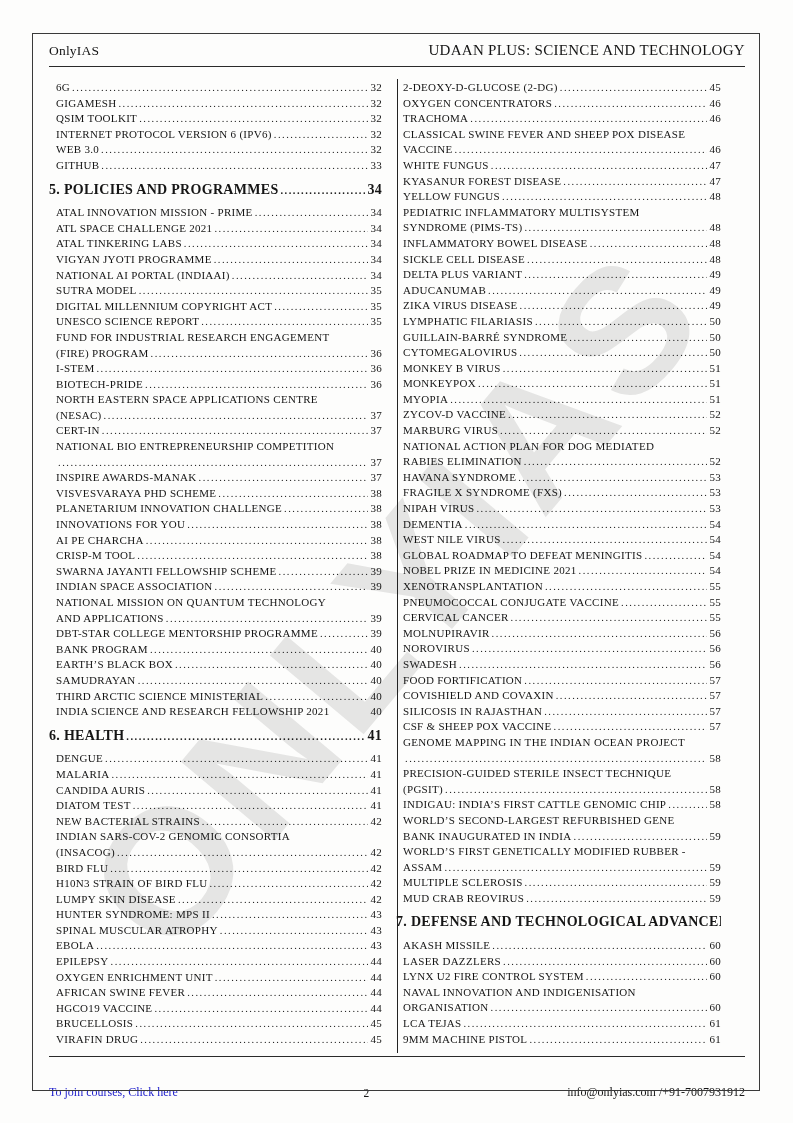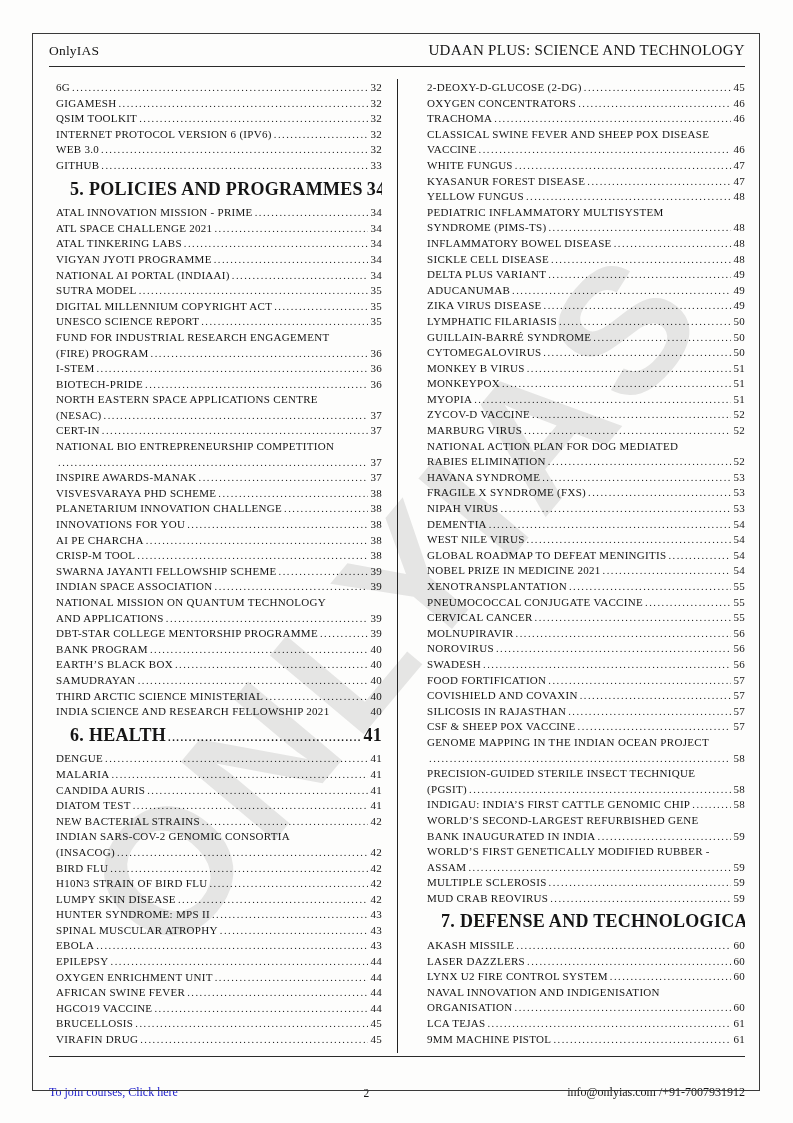--- a/index.html
+++ b/index.html
@@ -22,29 +22,29 @@
   }
   .hdr{
     position:absolute;left:49px;top:42px;width:696px;z-index:1;
     display:flex;justify-content:space-between;align-items:baseline;
   }
   .brand{font-size:13.5px;letter-spacing:0.2px;}
   .doc-title{font-size:15px;letter-spacing:0.3px;}
   .hdr-rule{position:absolute;left:49px;top:66px;width:696px;border-top:1.2px solid #2a2a2a;z-index:1;}
   .col{position:absolute;top:80px;z-index:1;}
   .col-left{left:49px;width:333px;}
-  .col-right{left:420px;width:325px;}
+  .col-right{left:396px;width:325px;}
   .col-divider{position:absolute;left:397px;top:79px;height:974px;border-left:1.2px solid #222;z-index:1;}
   .toc-item{padding-left:7px;}
   .toc-heading{padding-left:0;font-weight:bold;margin:8px 0 8px 0;}
   .toc-row{
     display:flex;align-items:baseline;overflow:hidden;
     font-size:11px;line-height:15.6px;height:15.6px;letter-spacing:0.3px;
   }
-  .toc-heading .toc-row{font-size:18px;margin-left:21px;}
+  .toc-heading .toc-row{font-size:14px;}
   .lbl{white-space:pre;}
   .dots{flex:1;overflow:hidden;white-space:nowrap;margin:0 2px;min-width:0;}
   .dots::after{
     content:"....................................................................................................................................";
     letter-spacing:1.5px;font-size:10.5px;
   }
   .dots.empty::after{content:"";}
   .pg{white-space:nowrap;}
   .ftr-rule{position:absolute;left:49px;top:1056px;width:696px;border-top:1.2px solid #2a2a2a;z-index:1;}
   .ftr{

